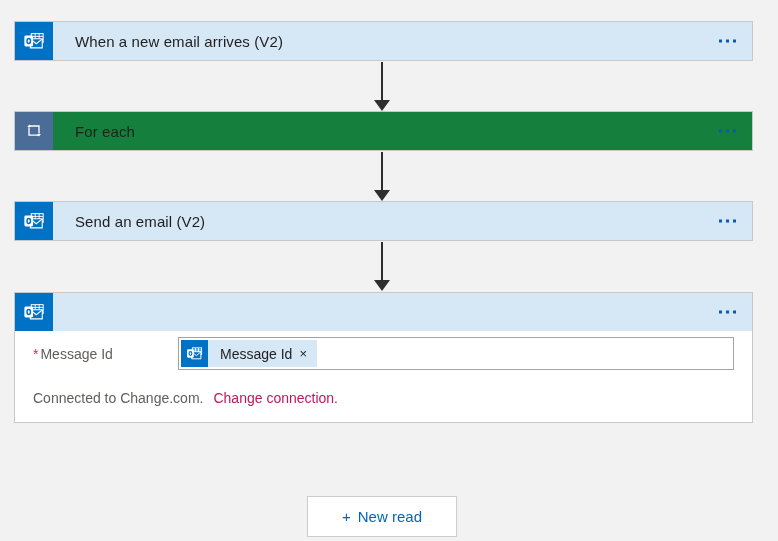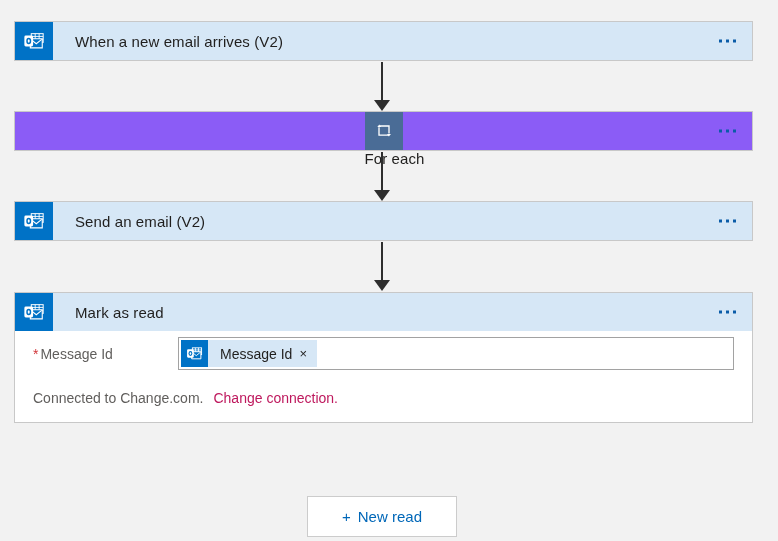--- a/index.html
+++ b/index.html
@@ -31,22 +31,21 @@
     background: #ffffff;
   }
   .card-header {
     display: flex;
     align-items: center;
     height: 38px;
     background: #d6e7f6;
     position: relative;
   }
   .card.loop > .card-header {
-    background: #8b5cf6;
-    flex-direction: column;
+    background: #15803d;
   }
   .card-icon {
     width: 38px;
     height: 38px;
     flex: 0 0 38px;
     background: #0072c6;
     display: flex;
     align-items: center;
     justify-content: center;
   }
@@ -294,21 +293,20 @@
           <line x1="9" y1="10.2" x2="22" y2="10.2" stroke="#ffffff" stroke-width="1"></line>
           <line x1="13.3" y1="4" x2="13.3" y2="13.5" stroke="#ffffff" stroke-width="1"></line>
           <line x1="17.6" y1="4" x2="17.6" y2="13.5" stroke="#ffffff" stroke-width="1"></line>
           <path d="M8 9.5 L21 9.5 L21 19.5 L8 19.5 Z" fill="#0072c6" stroke="#ffffff" stroke-width="1.2"></path>
           <path d="M8.6 10.2 L14.5 15 L20.4 10.2" fill="none" stroke="#ffffff" stroke-width="1.1"></path>
           <rect x="1.5" y="6" width="9.5" height="12" rx="1.6" fill="#ffffff"></rect>
           <ellipse cx="6.25" cy="12" rx="2.7" ry="3.5" fill="#0072c6"></ellipse>
           <ellipse cx="6.25" cy="12" rx="1.1" ry="1.8" fill="#ffffff"></ellipse>
         </svg>
       </span>
-      <span class="card-title">Mark as read</span>
       <span class="card-ellipsis">
           <i></i>
           <i></i>
           <i></i>
         </span>
     </div>
 
     <div class="card-body">
 
       <div class="field-row">

